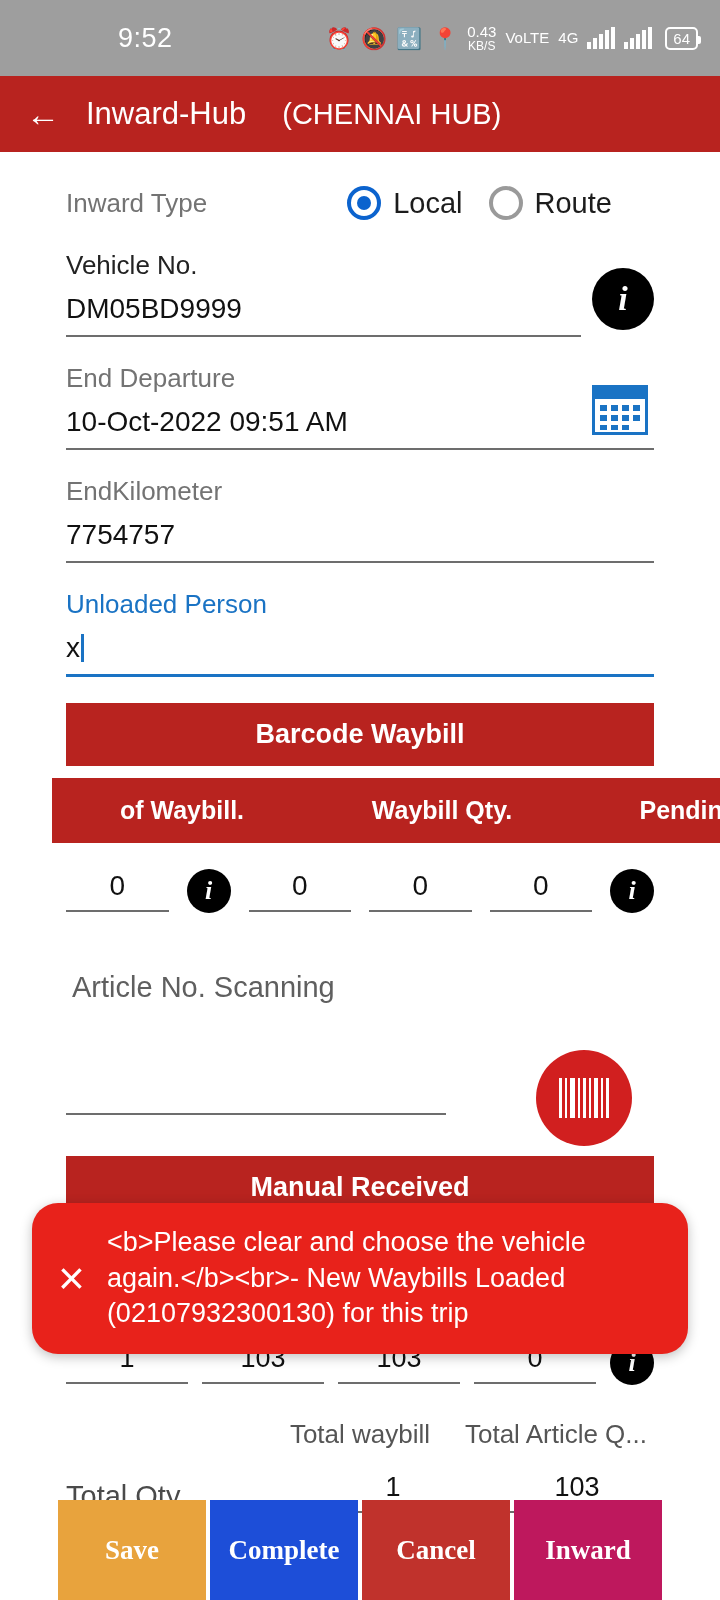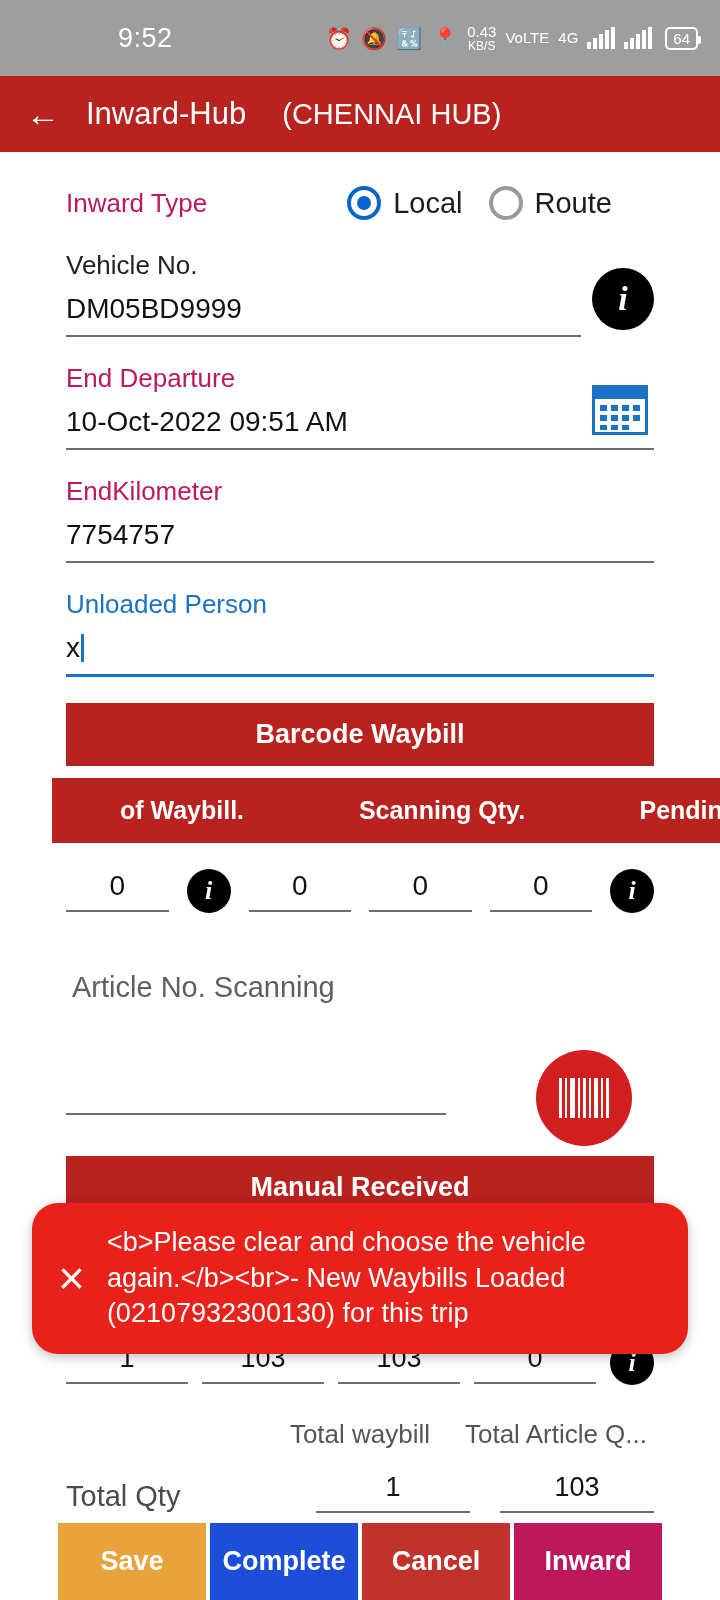--- a/index.html
+++ b/index.html
@@ -43,21 +43,21 @@
     height: 76px; background: #b8231f; color: #fff;
     display: flex; align-items: center; padding: 0 26px; gap: 26px;
   }
   .back-arrow { font-size: 34px; line-height: 1; }
   .app-title { font-size: 31px; font-weight: normal; }
   .app-sub { font-size: 29px; margin-left: 10px; }
 
   
   .form { padding: 34px 66px 0 66px; }
   .row-inward { display: flex; align-items: center; margin-bottom: 30px; }
-  .label-muted { color: #be185d; font-size: 26px; }
+  .label-muted { color: #737373; font-size: 26px; }
   .label-dark { color: #222; font-size: 26px; }
   .label-blue { color: #1a73c4; font-size: 26px; }
   .radios { display: flex; align-items: center; gap: 26px; margin-left: 140px; }
   .radio { display: flex; align-items: center; gap: 12px; }
   .radio .dot {
     width: 34px; height: 34px; border-radius: 50%;
     border: 4px solid #9a9a9a; display: block; position: relative;
   }
   .radio.on .dot { border-color: #0b63ce; }
   .radio.on .dot::after {
@@ -147,21 +147,21 @@
     position: absolute; left: 32px; top: 1203px; width: 656px;
     background: #e8221b; color: #fff; border-radius: 26px;
     display: flex; align-items: center; padding: 22px 26px; gap: 22px;
     box-shadow: 0 3px 12px rgba(0,0,0,.25);
   }
   .toast .x { font-size: 46px; line-height: 1; font-weight: 300; flex: none; }
   .toast .msg { font-size: 27px; line-height: 1.32; }
 
   
   .btnbar { position: absolute; left: 0; bottom: 0; width: 720px; display: flex;
-            padding: 0 58px; gap: 4px; height: 77px; }
+            padding: 0 58px; gap: 4px; height: 100px; font-family: Liberation Serif, serif; }
   .btn {
     flex: 1; display: flex; align-items: center; justify-content: center;
     color: #fff; font-size: 27px; font-weight: bold;
   }
 </style>
 </head>
 <body>
 
 <div class="screen">
 
@@ -258,21 +258,21 @@
     <div class="field">
       <div class="cap label-blue">Unloaded Person</div>
       <div class="val blue-underline"><span>x</span><span class="caret"></span></div>
     </div>
 
     <div class="sec-bar">Barcode Waybill</div>
     <div class="head-scroll">
       <div class="head-inner">
         <div class="col-head">
           <span>of Waybill.</span>
-          <span>Scanning Qty.</span>
+          <span>Waybill Qty.</span>
           <span>Pending Q</span>
         </div>
       </div>
     </div>
     <div class="num-row">
       <div class="num-cell">0</div>
       <div class="num-badge">i</div>
       <div class="num-cell">0</div>
       <div class="num-cell">0</div>
       <div class="num-cell">0</div>

